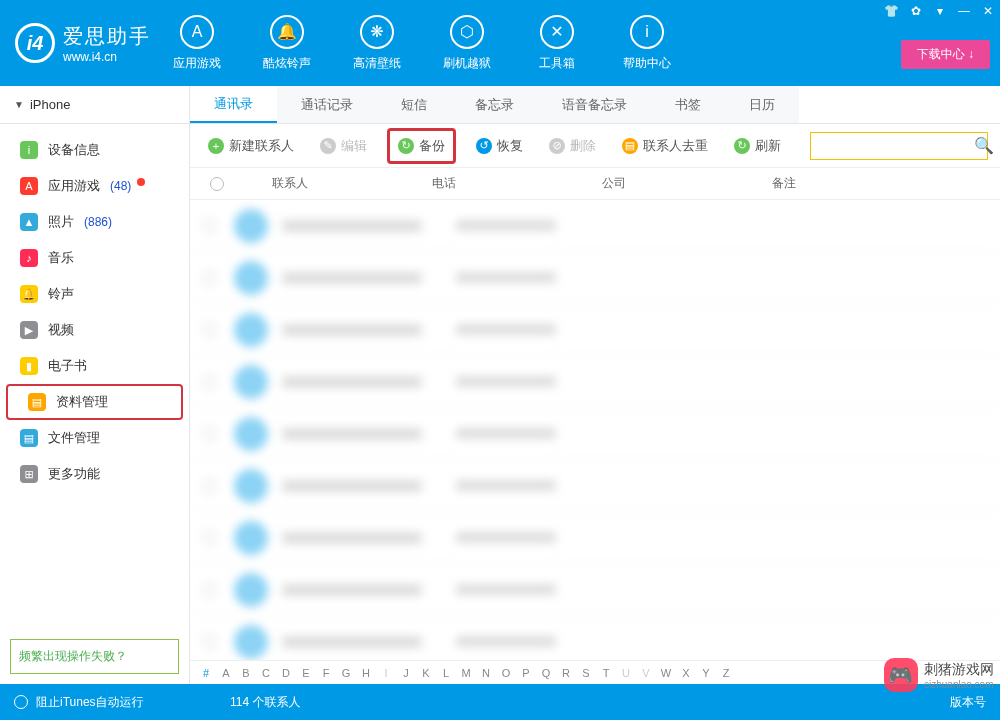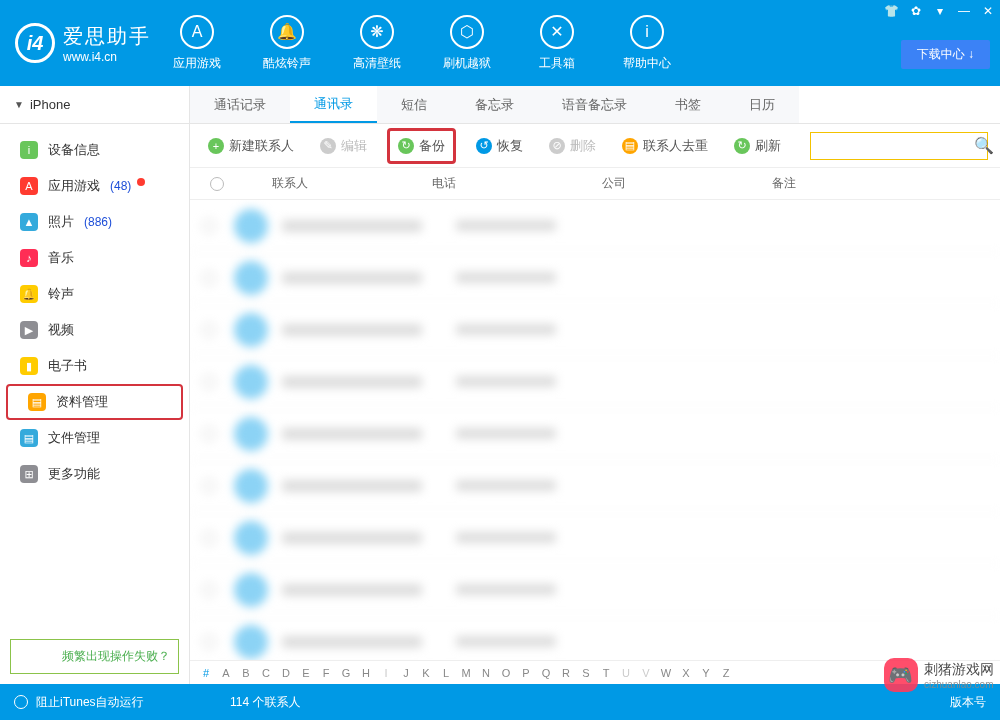--- a/index.html
+++ b/index.html
@@ -10,32 +10,32 @@
 .brand-txt{color:#fff}
 .brand-name{font-size:20px;letter-spacing:2px}
 .brand-url{font-size:12px}
 .navs{display:flex;flex:1}
 .nav{width:90px;display:flex;flex-direction:column;align-items:center;justify-content:center;color:#fff;cursor:pointer;gap:6px}
 .nav.active{background:#0086cc}
 .nav-ic{width:34px;height:34px;border:2px solid #fff;border-radius:50%;display:flex;align-items:center;justify-content:center;font-size:16px}
 .nav-lbl{font-size:12px}
 .winbtns{position:absolute;right:0;top:0;display:flex}
 .winbtn{width:24px;height:22px;display:flex;align-items:center;justify-content:center;color:#fff;font-size:12px;cursor:pointer}
-.dlcenter{position:absolute;right:10px;top:40px;background:#3b82f6;color:#fff;padding:6px 16px;font-size:12px;border-radius:2px;cursor:pointer}
+.dlcenter{position:absolute;right:10px;top:40px;background:#ec4899;color:#fff;padding:6px 16px;font-size:12px;border-radius:2px;cursor:pointer}
 .body{display:flex;height:598px}
 .side{width:190px;border-right:1px solid #e5e5e5;display:flex;flex-direction:column}
 .dev{height:38px;border-bottom:1px solid #e5e5e5;display:flex;align-items:center;padding:0 14px;font-size:13px;color:#333;gap:6px}
 .tri{font-size:10px;color:#555}
 .menu{flex:1;padding-top:8px}
 .mi{height:36px;display:flex;align-items:center;padding:0 20px;font-size:13px;color:#333;cursor:pointer;gap:10px}
 .mi-ic{width:18px;height:18px;border-radius:4px;display:flex;align-items:center;justify-content:center;font-size:11px;color:#fff}
 .cnt{color:#1d4ed8;font-size:12px}
 .reddot{width:8px;height:8px;background:#ff3b30;border-radius:50%;margin-left:-4px;margin-top:-8px}
 .hl1{border:2px solid #d4343e;border-radius:4px;margin:0 6px}
-.faq{margin:10px;border:1px solid #8bc34a;color:#4caf50;text-align:right;padding:8px;font-size:12px;cursor:pointer}
+.faq{margin:10px;border:1px solid #8bc34a;color:#4caf50;text-align:left;padding:8px;font-size:12px;cursor:pointer}
 .main{flex:1;display:flex;flex-direction:column;position:relative}
 .tabs{height:38px;border-bottom:1px solid #e5e5e5;display:flex}
 .tab{padding:0 24px;display:flex;align-items:center;font-size:13px;color:#666;cursor:pointer}
 .tab.active{color:#0099e5;border-bottom:2px solid #0099e5;background:#fff}
 .tab:not(.active){background:#f7f8fa}
 .tb{height:44px;border-bottom:1px solid #eee;display:flex;align-items:center;padding:0 12px;gap:14px}
 .act{display:flex;align-items:center;gap:5px;font-size:13px;color:#555;cursor:pointer;padding:4px 6px}
 .act.dis{color:#bbb}
 .act-ic{width:16px;height:16px;border-radius:50%;display:flex;align-items:center;justify-content:center;font-size:11px;color:#fff}
 .hl2{border:3px solid #d4343e;border-radius:4px;padding:6px 8px}
@@ -164,22 +164,22 @@
         <div class="mi">
           <div class="mi-ic" style="background:#8e8e93">⊞</div>
           <span>更多功能</span>
         </div>
       </div>
     <div class="faq">频繁出现操作失败？</div>
   </div>
 
   <div class="main">
     <div class="tabs" id="tabs">
+        <div class="tab active">通讯录</div>
         <div class="tab">通话记录</div>
-        <div class="tab active">通讯录</div>
         <div class="tab">短信</div>
         <div class="tab">备忘录</div>
         <div class="tab">语音备忘录</div>
         <div class="tab">书签</div>
         <div class="tab">日历</div>
       </div>
     <div class="tb" id="tb">
         <div class="act">
           <div class="act-ic" style="background:#69c65b">+</div>
           <span>新建联系人</span>

